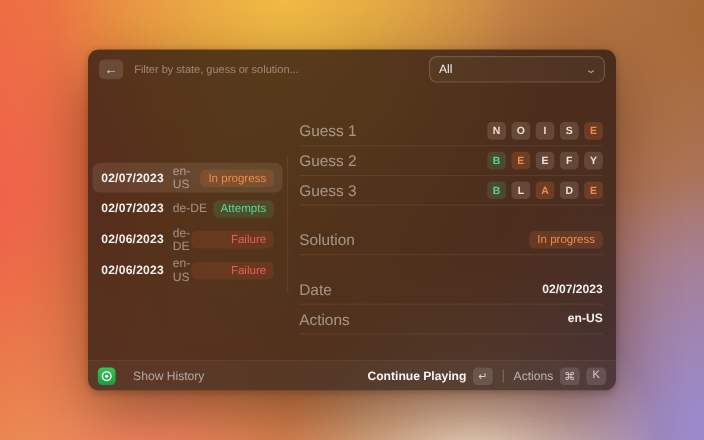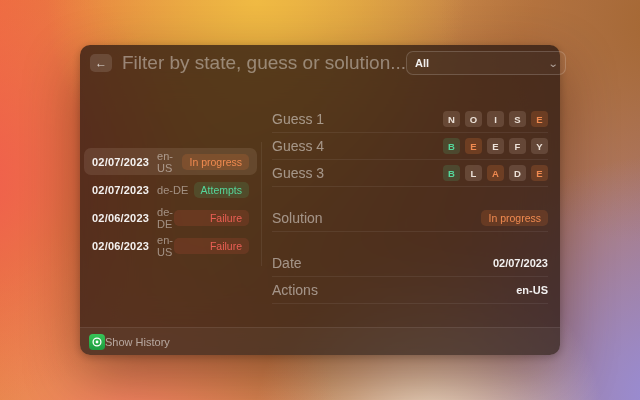--- a/index.html
+++ b/index.html
@@ -28,27 +28,27 @@
   }
   
   .hdr { height:36px; flex:0 0 36px; display:flex; align-items:center; padding:0 10px; }
   .back-btn {
     width:22px; height:18px; border:none; border-radius:5px;
     background:rgba(255,255,255,0.12); color:rgba(255,255,255,0.78);
     font-size:12px; line-height:18px; cursor:pointer; flex:0 0 auto;
     display:flex; align-items:center; justify-content:center;
     font-family:"Liberation Sans", sans-serif;
   }
-  .filter-ph { margin-left:10px; font-size:19px; color:rgba(255,255,255,0.40); flex:1 1 auto; white-space:nowrap; }
+  .filter-ph { margin-left:10px; font-size:10px; color:rgba(255,255,255,0.40); flex:1 1 auto; white-space:nowrap; }
   .dropdown {
     width:160px; height:24px; border:1px solid rgba(255,255,255,0.17); border-radius:7px;
     background:rgba(255,255,255,0.03); display:flex; align-items:center;
     padding:0 8px; cursor:pointer; flex:0 0 auto;
   }
-  .dropdown .dd-val { font-size:11px; font-weight:bold; color:rgba(255,255,255,0.92); }
+  .dropdown .dd-val { font-size:11px; font-weight:normal; color:rgba(255,255,255,0.92); }
   .dropdown .chev { margin-left:auto; font-size:10px; color:rgba(255,255,255,0.55); transform:scaleX(1.3); }
   
   .bdy { flex:1 1 auto; display:flex; min-height:0;align-items:center; }
   .list { width:182px; flex:0 0 182px; border-right:1px solid rgba(255,255,255,0.07); padding:6px 4px; }
   .list-item {
     height:27px; display:flex; align-items:center; padding:0 8px;
     border-radius:7px; cursor:pointer; margin-bottom:1px;
   }
   .list-item.selected { background:rgba(255,233,216,0.10); }
   .li-date { font-size:11px; font-weight:bold; color:rgba(255,255,255,0.93); letter-spacing:0.2px; }
@@ -83,21 +83,21 @@
   .ftr {
     flex:0 0 28px; height:28px; display:flex; align-items:center; padding:0 9px;
     background:rgba(255,255,255,0.035); border-top:1px solid rgba(255,255,255,0.08);
     border-radius:0 0 10px 10px;
   }
   .app-icon {
     width:16px; height:16px; border-radius:4px; flex:0 0 auto;
     background:linear-gradient(180deg,#38c457,#1d9c40);
     display:flex; align-items:center; justify-content:center;
   }
-  .ftr-label { font-size:11px; color:rgba(255,255,255,0.55); margin-left:0; }
+  .ftr-label { font-size:11px; color:rgba(255,255,255,0.55); margin-left:16px; }
   .ftr-right { margin-left:auto; display:flex; align-items:center; gap:6px; }
   .primary { font-size:11px; font-weight:bold; color:rgba(255,255,255,0.95); cursor:pointer; }
   .key {
     min-width:18px; height:16px; padding:0 4px; border-radius:4px;
     background:rgba(255,255,255,0.12); color:rgba(255,255,255,0.72);
     font-size:10px; display:flex; align-items:center; justify-content:center;
   }
   .fdiv { width:1px; height:12px; background:rgba(255,255,255,0.22); margin:0 3px; }
   .actions { font-size:11px; color:rgba(255,255,255,0.60); cursor:pointer; }
 </style>
@@ -147,21 +147,21 @@
     <span class="lbl">Guess 1</span>
     <span class="tiles">
               <span class="tile absent">N</span>
               <span class="tile absent">O</span>
               <span class="tile absent">I</span>
               <span class="tile absent">S</span>
               <span class="tile present">E</span>
             </span>
   </div>
           <div class="detail-row">
-    <span class="lbl">Guess 4</span>
+    <span class="lbl">Guess 2</span>
     <span class="tiles">
               <span class="tile correct">B</span>
               <span class="tile present">E</span>
               <span class="tile absent">E</span>
               <span class="tile absent">F</span>
               <span class="tile absent">Y</span>
             </span>
   </div>
           <div class="detail-row">
     <span class="lbl">Guess 3</span>
@@ -195,14 +195,22 @@
   </div>
 
   <div class="ftr">
     <span class="app-icon">
       <svg width="12" height="12" viewBox="0 0 16 16">
         <circle cx="8" cy="8" r="5.2" fill="none" stroke="#ffffff" stroke-width="1.7"></circle>
         <circle cx="8" cy="8" r="1.9" fill="#ffffff"></circle>
       </svg>
     </span>
     <span class="ftr-label">Show History</span>
+    <div class="ftr-right">
+      <span class="primary">Continue Playing</span>
+      <span class="key">↵</span>
+      <span class="fdiv"></span>
+      <span class="actions">Actions</span>
+      <span class="key">⌘</span>
+      <span class="key">K</span>
+    </div>
   </div>
 </div>
 
 </body></html>

